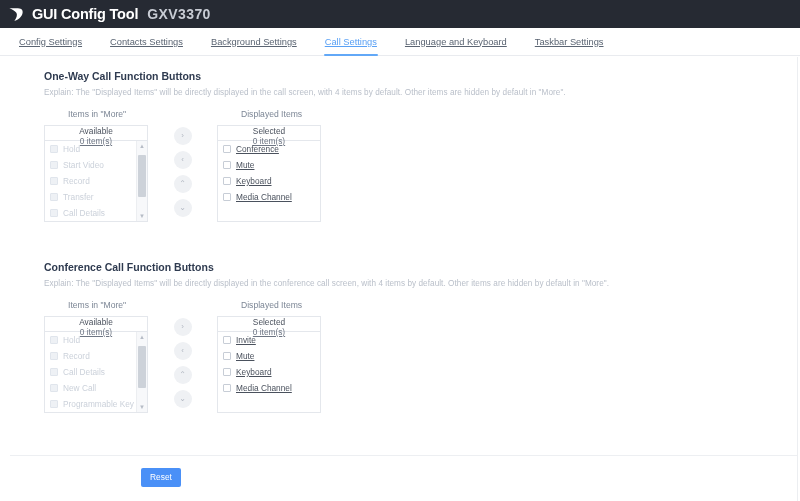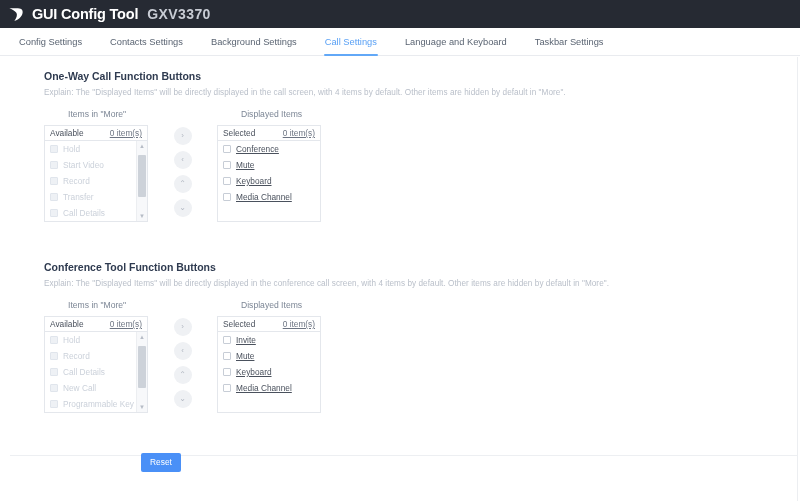--- a/index.html
+++ b/index.html
@@ -50,20 +50,21 @@
   }
   .tab {
     display: flex;
     align-items: center;
     padding: 0 14px;
     font-size: 9.3px;
     color: #5a6472;
     white-space: nowrap;
     position: relative;
     cursor: pointer;
+    text-decoration: underline;
   }
   .tab.active { color: #5aa1f5; }
   .tab.active::after {
     content: "";
     position: absolute;
     left: 13px; right: 13px; bottom: -1px;
     height: 2px;
     background: #62a8f7;
     border-radius: 1px;
   }
@@ -100,20 +101,21 @@
     background: #ffffff;
     position: relative;
   }
   .panel-head {
     display: flex;
     justify-content: space-between;
     align-items: center;
     height: 15px;
     padding: 0 5px;
     border-bottom: 1px solid #e4e7ec;
+    flex-direction: column;
   }
   .panel-head-label { font-size: 8.3px; color: #49505c; }
   .panel-head-count { font-size: 8.3px; color: #6d7583; text-decoration: underline; }
 
   .panel-body { position: relative; }
   .panel-body.scrolls { height: 80px; overflow: hidden; }
   .panel-body.plain { height: 80px; }
 
   .opt {
     display: flex;
@@ -182,21 +184,21 @@
 
   .divider {
     position: absolute;
     left: 10px; right: 3px;
     top: 455px;
     height: 1px;
     background: #edeff2;
   }
   .footer {
     position: absolute;
-    left: 0; right: 0; top: 451px;
+    left: 0; right: 0; top: 466px;
     padding-left: 141px;
   }
   .reset-btn {
     width: 40px; height: 19px;
     background: #4a90f7;
     color: #ffffff;
     border: none;
     border-radius: 2px;
     font-size: 8.4px;
     font-family: "Liberation Sans", sans-serif;
@@ -302,21 +304,21 @@
             </div>
             <div class="opt enabled">
               <span class="cb"></span>
               <span>Media Channel</span>
             </div>
           </div>
         </div>
       </div>
     </div>
     <div class="section" style="margin-top: 38px;">
-      <div class="section-title">Conference Tool Function Buttons</div>
+      <div class="section-title">Conference Call Function Buttons</div>
       <div class="section-desc">Explain: The "Displayed Items" will be directly displayed in the conference call screen, with 4 items by default. Other items are hidden by default in "More".</div>
       <div class="dual-head">
         <div class="dual-head-left">Items in "More"</div>
         <div class="dual-head-right">Displayed Items</div>
       </div>
       <div class="dual">
         <div class="panel">
           <div class="panel-head">
             <span class="panel-head-label">Available</span>
             <span class="panel-head-count">0 item(s)</span>

